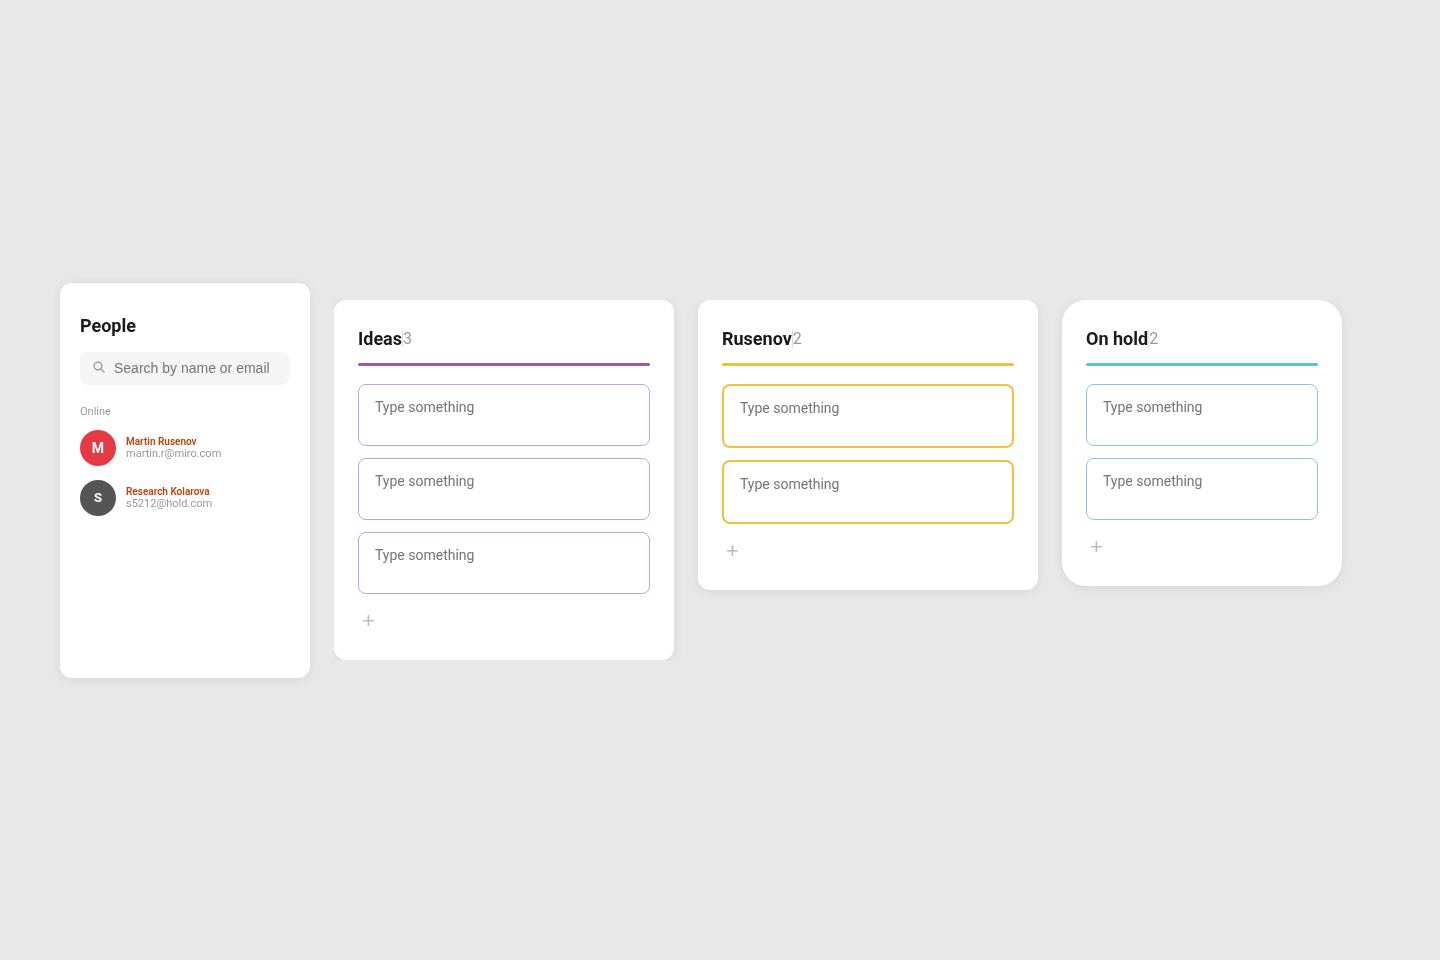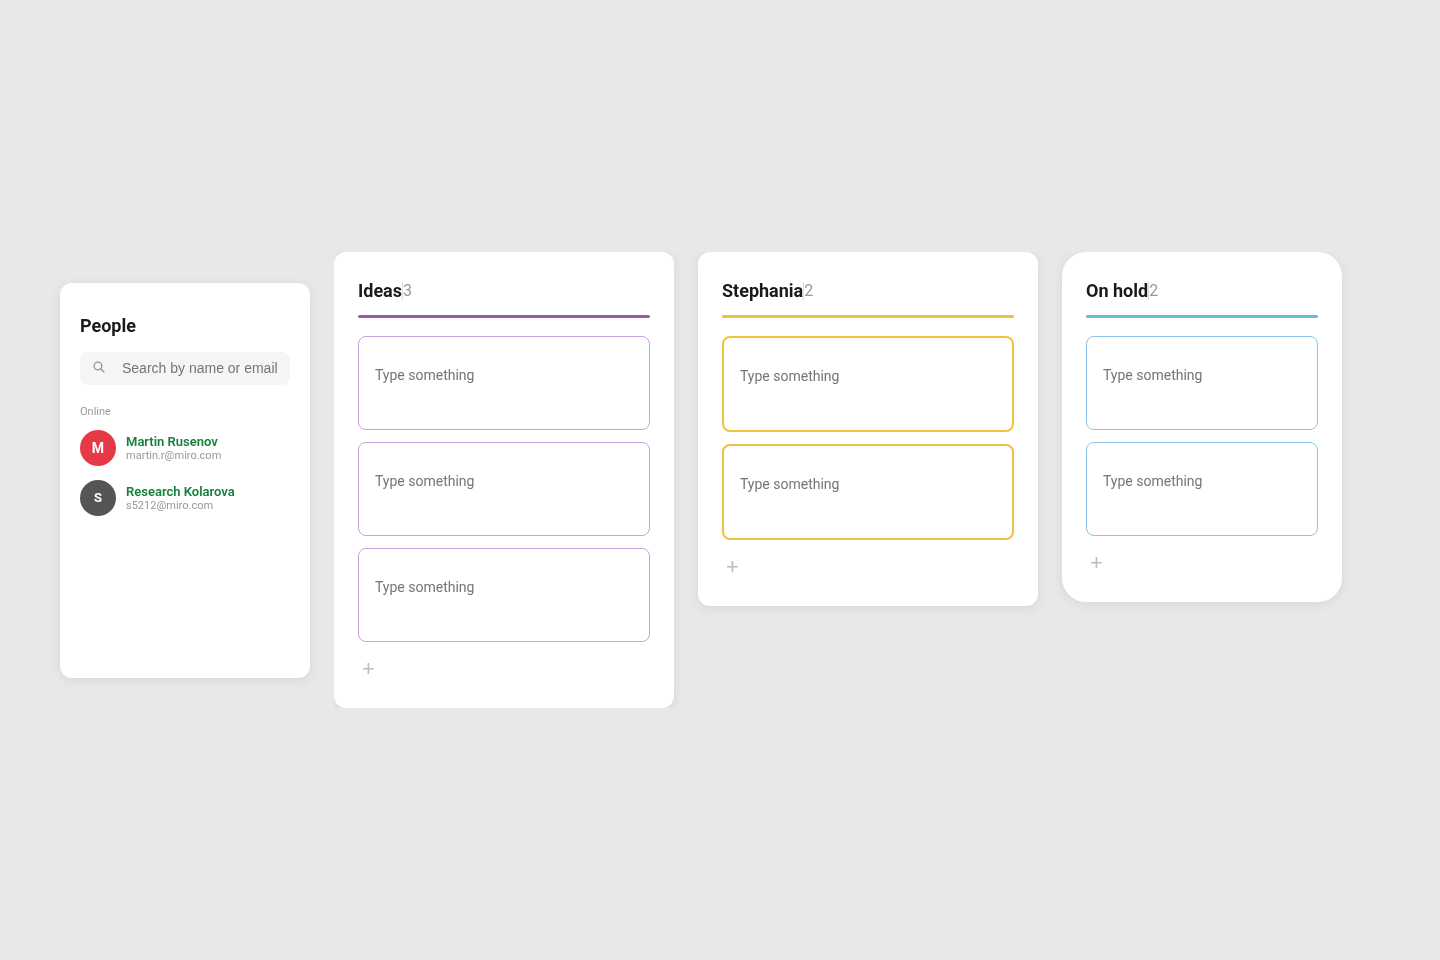--- a/index.html
+++ b/index.html
@@ -36,21 +36,21 @@
       margin-bottom: 16px;
     }
 
     .search-box {
       display: flex;
       align-items: center;
       background: #f5f5f5;
       border-radius: 8px;
       padding: 8px 12px;
       margin-bottom: 20px;
-      gap: 16px;
+      gap: 8px;
     }
 
     .search-icon-wrap {
       color: #999;
       font-size: 14px;
       flex-shrink: 0;
     }
 
     .search-input {
       border: none;
@@ -92,23 +92,23 @@
 
     .avatar-m {
       background: #e63946;
     }
 
     .avatar-s {
       background: #555;
     }
 
     .user-info .user-name {
-      font-size: 13px;
+      font-size: 10px;
       font-weight: 600;
-      color: #15803d;
+      color: #c2410c;
     }
 
     .user-info .user-email {
       font-size: 11px;
       color: #999;
     }
 
     
     .kanban-area {
       display: flex;
@@ -159,21 +159,21 @@
       margin-bottom: 18px;
     }
 
     .line-purple { background: #9b59b6; }
     .line-yellow { background: #f0c040; }
     .line-blue   { background: #5bc0de; }
 
     .card-input {
       width: 100%;
       border-radius: 8px;
-      padding: 30px 16px;
+      padding: 14px 16px;
       font-size: 14px;
       color: #bbb;
       background: #fff;
       outline: none;
       resize: none;
       font-family: inherit;
       margin-bottom: 12px;
       cursor: text;
       display: block;
     }
@@ -237,21 +237,21 @@
     </div>
   </div>
 
   <div class="user-item">
     <div class="avatar avatar-s">
 
       <span style="font-size:13px;">S</span>
     </div>
     <div class="user-info">
       <div class="user-name">Research Kolarova</div>
-      <div class="user-email">s5212@miro.com</div>
+      <div class="user-email">s5212@hold.com</div>
     </div>
   </div>
 </div>
 
 <div class="kanban-area">
 
   <div class="kanban-column">
     <div class="column-header">
       <span class="column-title">Ideas</span>
       <span class="column-divider-v"></span>
@@ -259,21 +259,21 @@
     </div>
     <div class="column-line line-purple"></div>
     <textarea class="card-input card-input-purple" placeholder="Type something" rows="2" style=""></textarea>
     <textarea class="card-input card-input-purple" placeholder="Type something" rows="2" style=""></textarea>
     <textarea class="card-input card-input-purple" placeholder="Type something" rows="2" style=""></textarea>
     <button class="add-btn">+</button>
   </div>
 
   <div class="kanban-column">
     <div class="column-header">
-      <span class="column-title">Stephania</span>
+      <span class="column-title">Rusenov</span>
       <span class="column-divider-v"></span>
       <span class="column-count">2</span>
     </div>
     <div class="column-line line-yellow"></div>
     <textarea class="card-input card-input-yellow" placeholder="Type something" rows="2" style=""></textarea>
     <textarea class="card-input card-input-yellow" placeholder="Type something" rows="2" style=""></textarea>
     <button class="add-btn">+</button>
   </div>
 
   <div class="kanban-column-partial">

